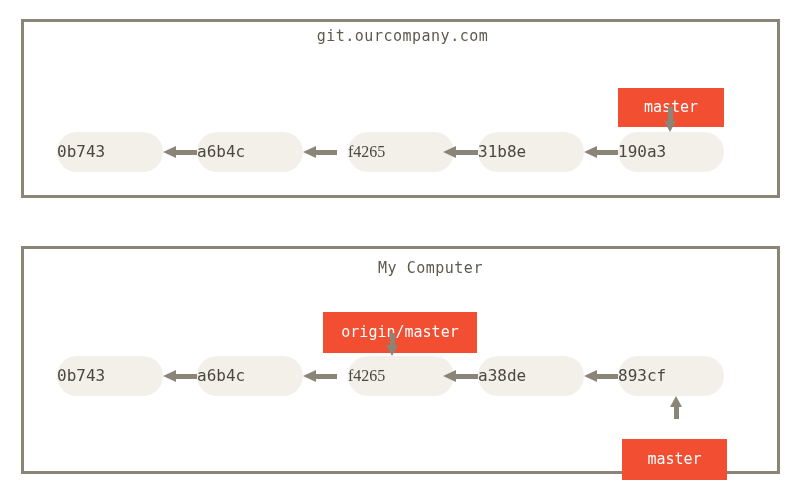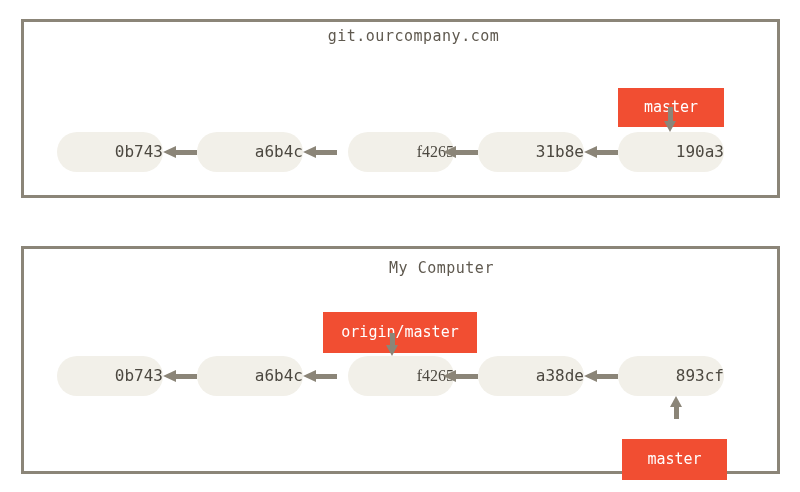--- a/index.html
+++ b/index.html
@@ -19,40 +19,40 @@
     position: absolute;
     box-sizing: border-box;
     border: 3px solid #8b8578;
     background: transparent;
   }
   .panel1 { left: 21px; top: 19px;  width: 759px; height: 179px; }
   .panel2 { left: 21px; top: 246px; width: 759px; height: 228px; }
 
   .title {
     position: absolute;
-    left: 34px;
+    left: 23px;
     width: 759px;
     text-align: center;
     font-size: 15px;
     color: #5f594f;
     letter-spacing: 0.5px;
   }
   .t1 { top: 27px; }
   .t2 { top: 259px; margin-left: 28px; }
 
   .commit {
     position: absolute;
     width: 106px;
     height: 40px;
     border-radius: 20px;
     background: #f2f0e9;
     color: #4c4840;
     font-size: 16px;
     line-height: 40px;
-    text-align: right;
+    text-align: left;
   }
   .row1 { top: 132px; }
   .row2 { top: 356px; }
   .cx0 { left: 57px; }
   .cx1 { left: 197px; }
   .cx2 { left: 348px; font-family: Liberation Serif, serif; }
   .cx3 { left: 478px; }
   .cx4 { left: 618px; }
 
   .branch {

